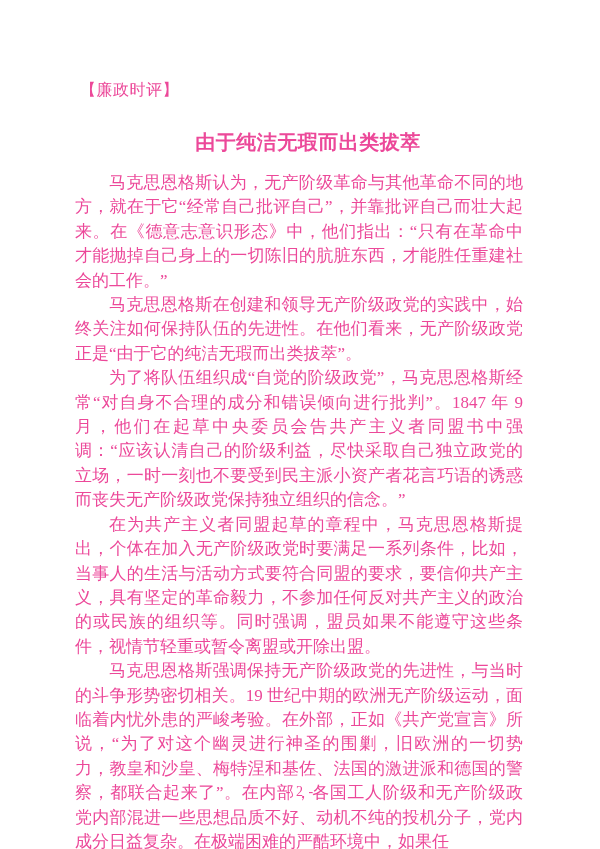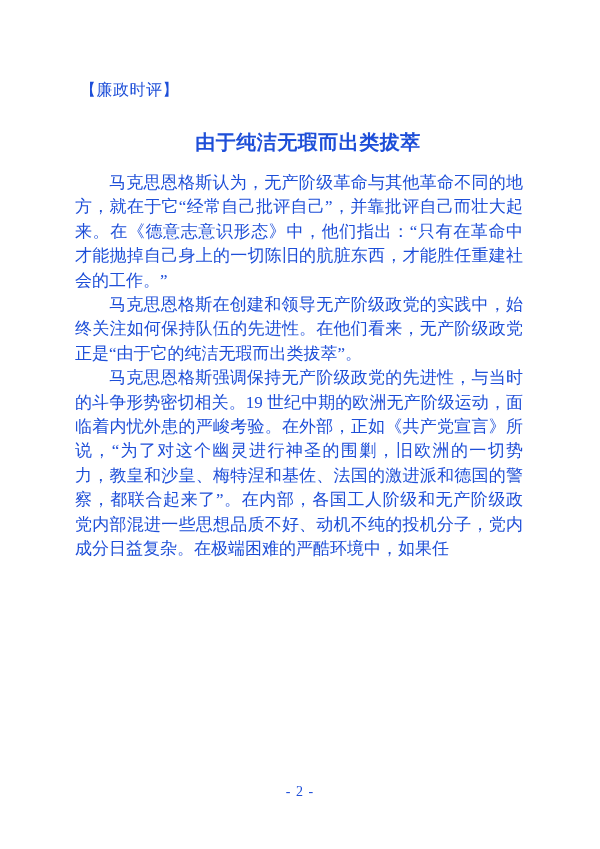--- a/index.html
+++ b/index.html
@@ -5,21 +5,21 @@
   html, body {
     margin: 0;
     padding: 0;
     background: #ffffff;
   }
   .page {
     position: relative;
     width: 600px;
     height: 849px;
     background: #ffffff;
-    color: #1d4ed8;
+    color: #ec4899;
     font-family: "Liberation Serif", "DejaVu Serif", serif;
     overflow: hidden;
   }
   .category {
     position: absolute;
     left: 80px;
     top: 81px;
     font-size: 16px;
     line-height: 18px;
     letter-spacing: 0.5px;
@@ -66,18 +66,20 @@
 
 <div class="page">
 
   <div class="category">【廉政时评】</div>
 
   <h1 class="title">由于纯洁无瑕而出类拔萃</h1>
 
   <div class="body">
     <p>马克思恩格斯认为，无产阶级革命与其他革命不同的地方，就在于它“经常自己批评自己”，并靠批评自己而壮大起来。在《德意志意识形态》中，他们指出：“只有在革命中才能抛掉自己身上的一切陈旧的肮脏东西，才能胜任重建社会的工作。”</p>
     <p>马克思恩格斯在创建和领导无产阶级政党的实践中，始终关注如何保持队伍的先进性。在他们看来，无产阶级政党正是“由于它的纯洁无瑕而出类拔萃”。</p>
+    <p>为了将队伍组织成“自觉的阶级政党”，马克思恩格斯经常“对自身不合理的成分和错误倾向进行批判”。1847 年 9 月，他们在起草中央委员会告共产主义者同盟书中强调：“应该认清自己的阶级利益，尽快采取自己独立政党的立场，一时一刻也不要受到民主派小资产者花言巧语的诱惑而丧失无产阶级政党保持独立组织的信念。”</p>
+    <p>在为共产主义者同盟起草的章程中，马克思恩格斯提出，个体在加入无产阶级政党时要满足一系列条件，比如，当事人的生活与活动方式要符合同盟的要求，要信仰共产主义，具有坚定的革命毅力，不参加任何反对共产主义的政治的或民族的组织等。同时强调，盟员如果不能遵守这些条件，视情节轻重或暂令离盟或开除出盟。</p>
     <p>马克思恩格斯强调保持无产阶级政党的先进性，与当时的斗争形势密切相关。19 世纪中期的欧洲无产阶级运动，面临着内忧外患的严峻考验。在外部，正如《共产党宣言》所说，“为了对这个幽灵进行神圣的围剿，旧欧洲的一切势力，教皇和沙皇、梅特涅和基佐、法国的激进派和德国的警察，都联合起来了”。在内部，各国工人阶级和无产阶级政党内部混进一些思想品质不好、动机不纯的投机分子，党内成分日益复杂。在极端困难的严酷环境中，如果任</p>
   </div>
 
   <div class="page-number">- 2 -</div>
 
 </div>
 
 </body></html>

